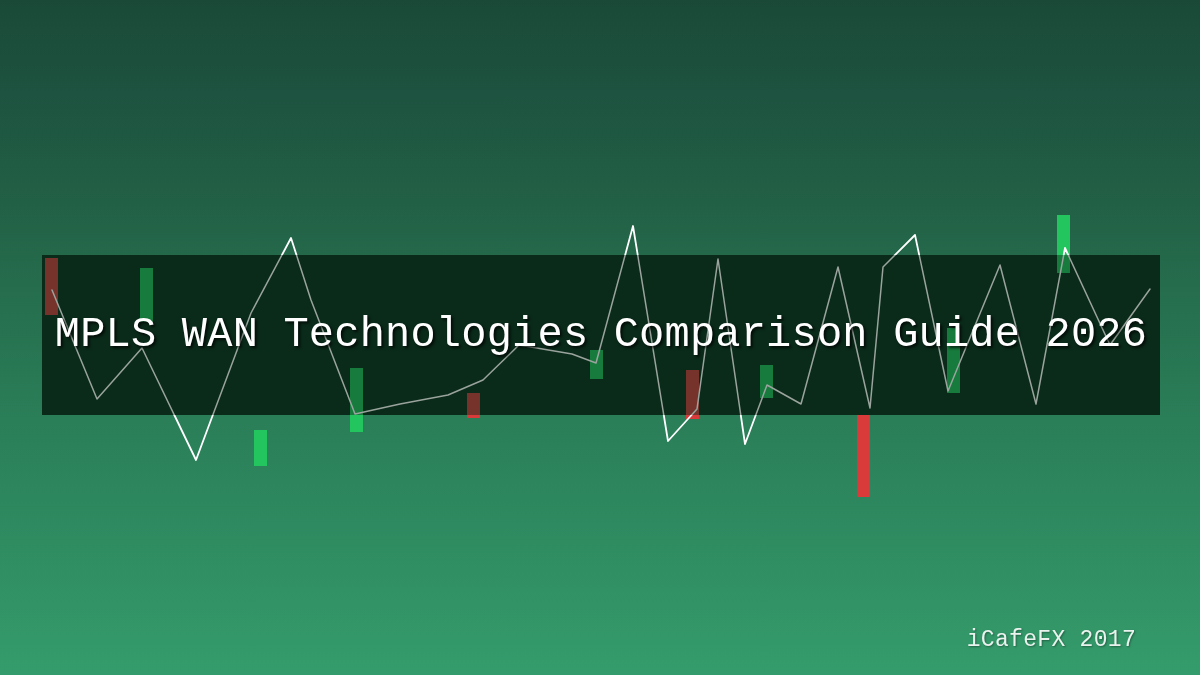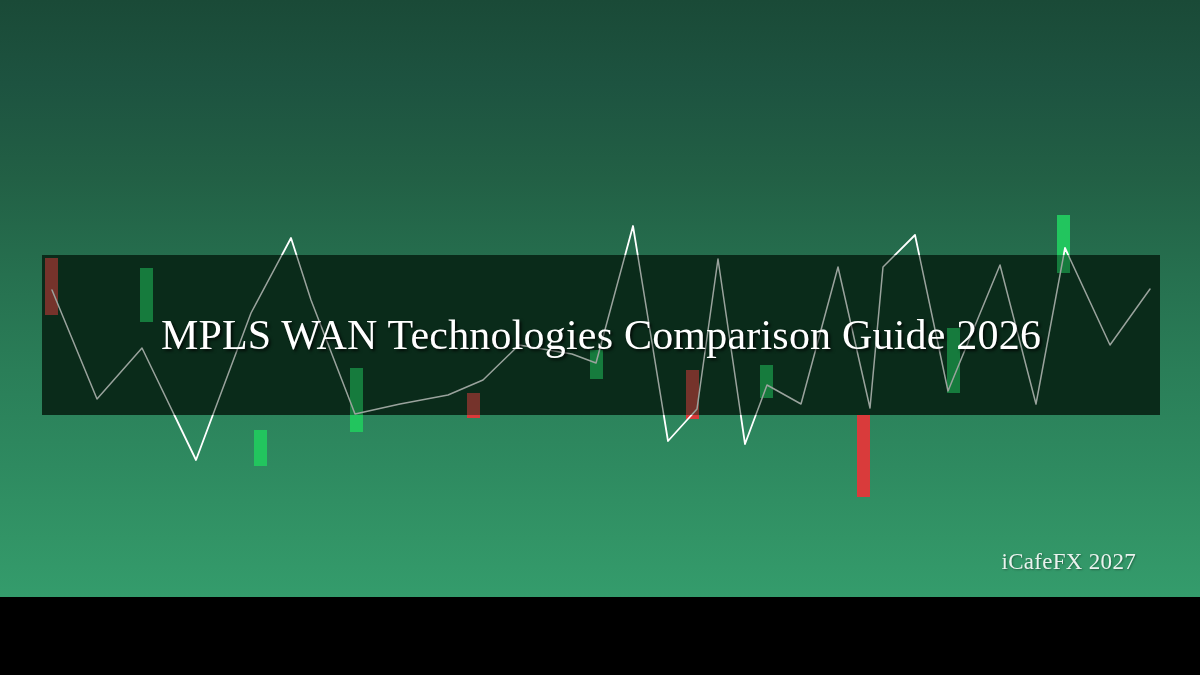--- a/index.html
+++ b/index.html
@@ -4,23 +4,23 @@
 <title>MPLS WAN Technologies Comparison Guide 2026</title>
 <style>
   html, body {
     margin: 0;
     padding: 0;
     background: #000;
   }
   #stage {
     position: relative;
     width: 1200px;
-    height: 597px;
+    height: 675px;
     overflow: hidden;
-    font-family: Liberation Serif, serif;
+    font-family: Liberation Mono, monospace;
     background: linear-gradient(180deg,
         #1a4a37 0%,
         #1d5340 14%,
         #226045 30%,
         #26704f 46%,
         #2a7e58 62%,
         #2e8a60 78%,
         #329466 90%,
         #349c6c 100%);
   }
@@ -111,15 +111,15 @@
           <rect x="1057" y="215" width="13" height="58" fill="#22c55e" opacity="0.52"></rect>
         </g>
       <polyline id="zigzag-dim" fill="none" stroke="#9aa39d" stroke-width="1.5" stroke-linejoin="round" stroke-linecap="round" points="52,290 97,399 142,348 196,460 251,313 291,238 311,300 355,414 400,404 448,395 483,380 519,345 572,354 596,363 633,226 668,441 697,409 718,259 745,444 767,385 801,404 838,267 870,408 883,267 915,235 948,391 1000,265 1036,404 1065,248 1110,345 1150,289"></polyline>
     </g>
   </svg>
 
   <div id="title-wrap" style="left: 42px; top: 255px; width: 1118px; height: 160px;">
     <div id="page-title">MPLS WAN Technologies Comparison Guide 2026</div>
   </div>
 
-  <div id="watermark">iCafeFX 2027</div>
+  <div id="watermark">iCafeFX 2017</div>
 
 </div>
 
 </body></html>

